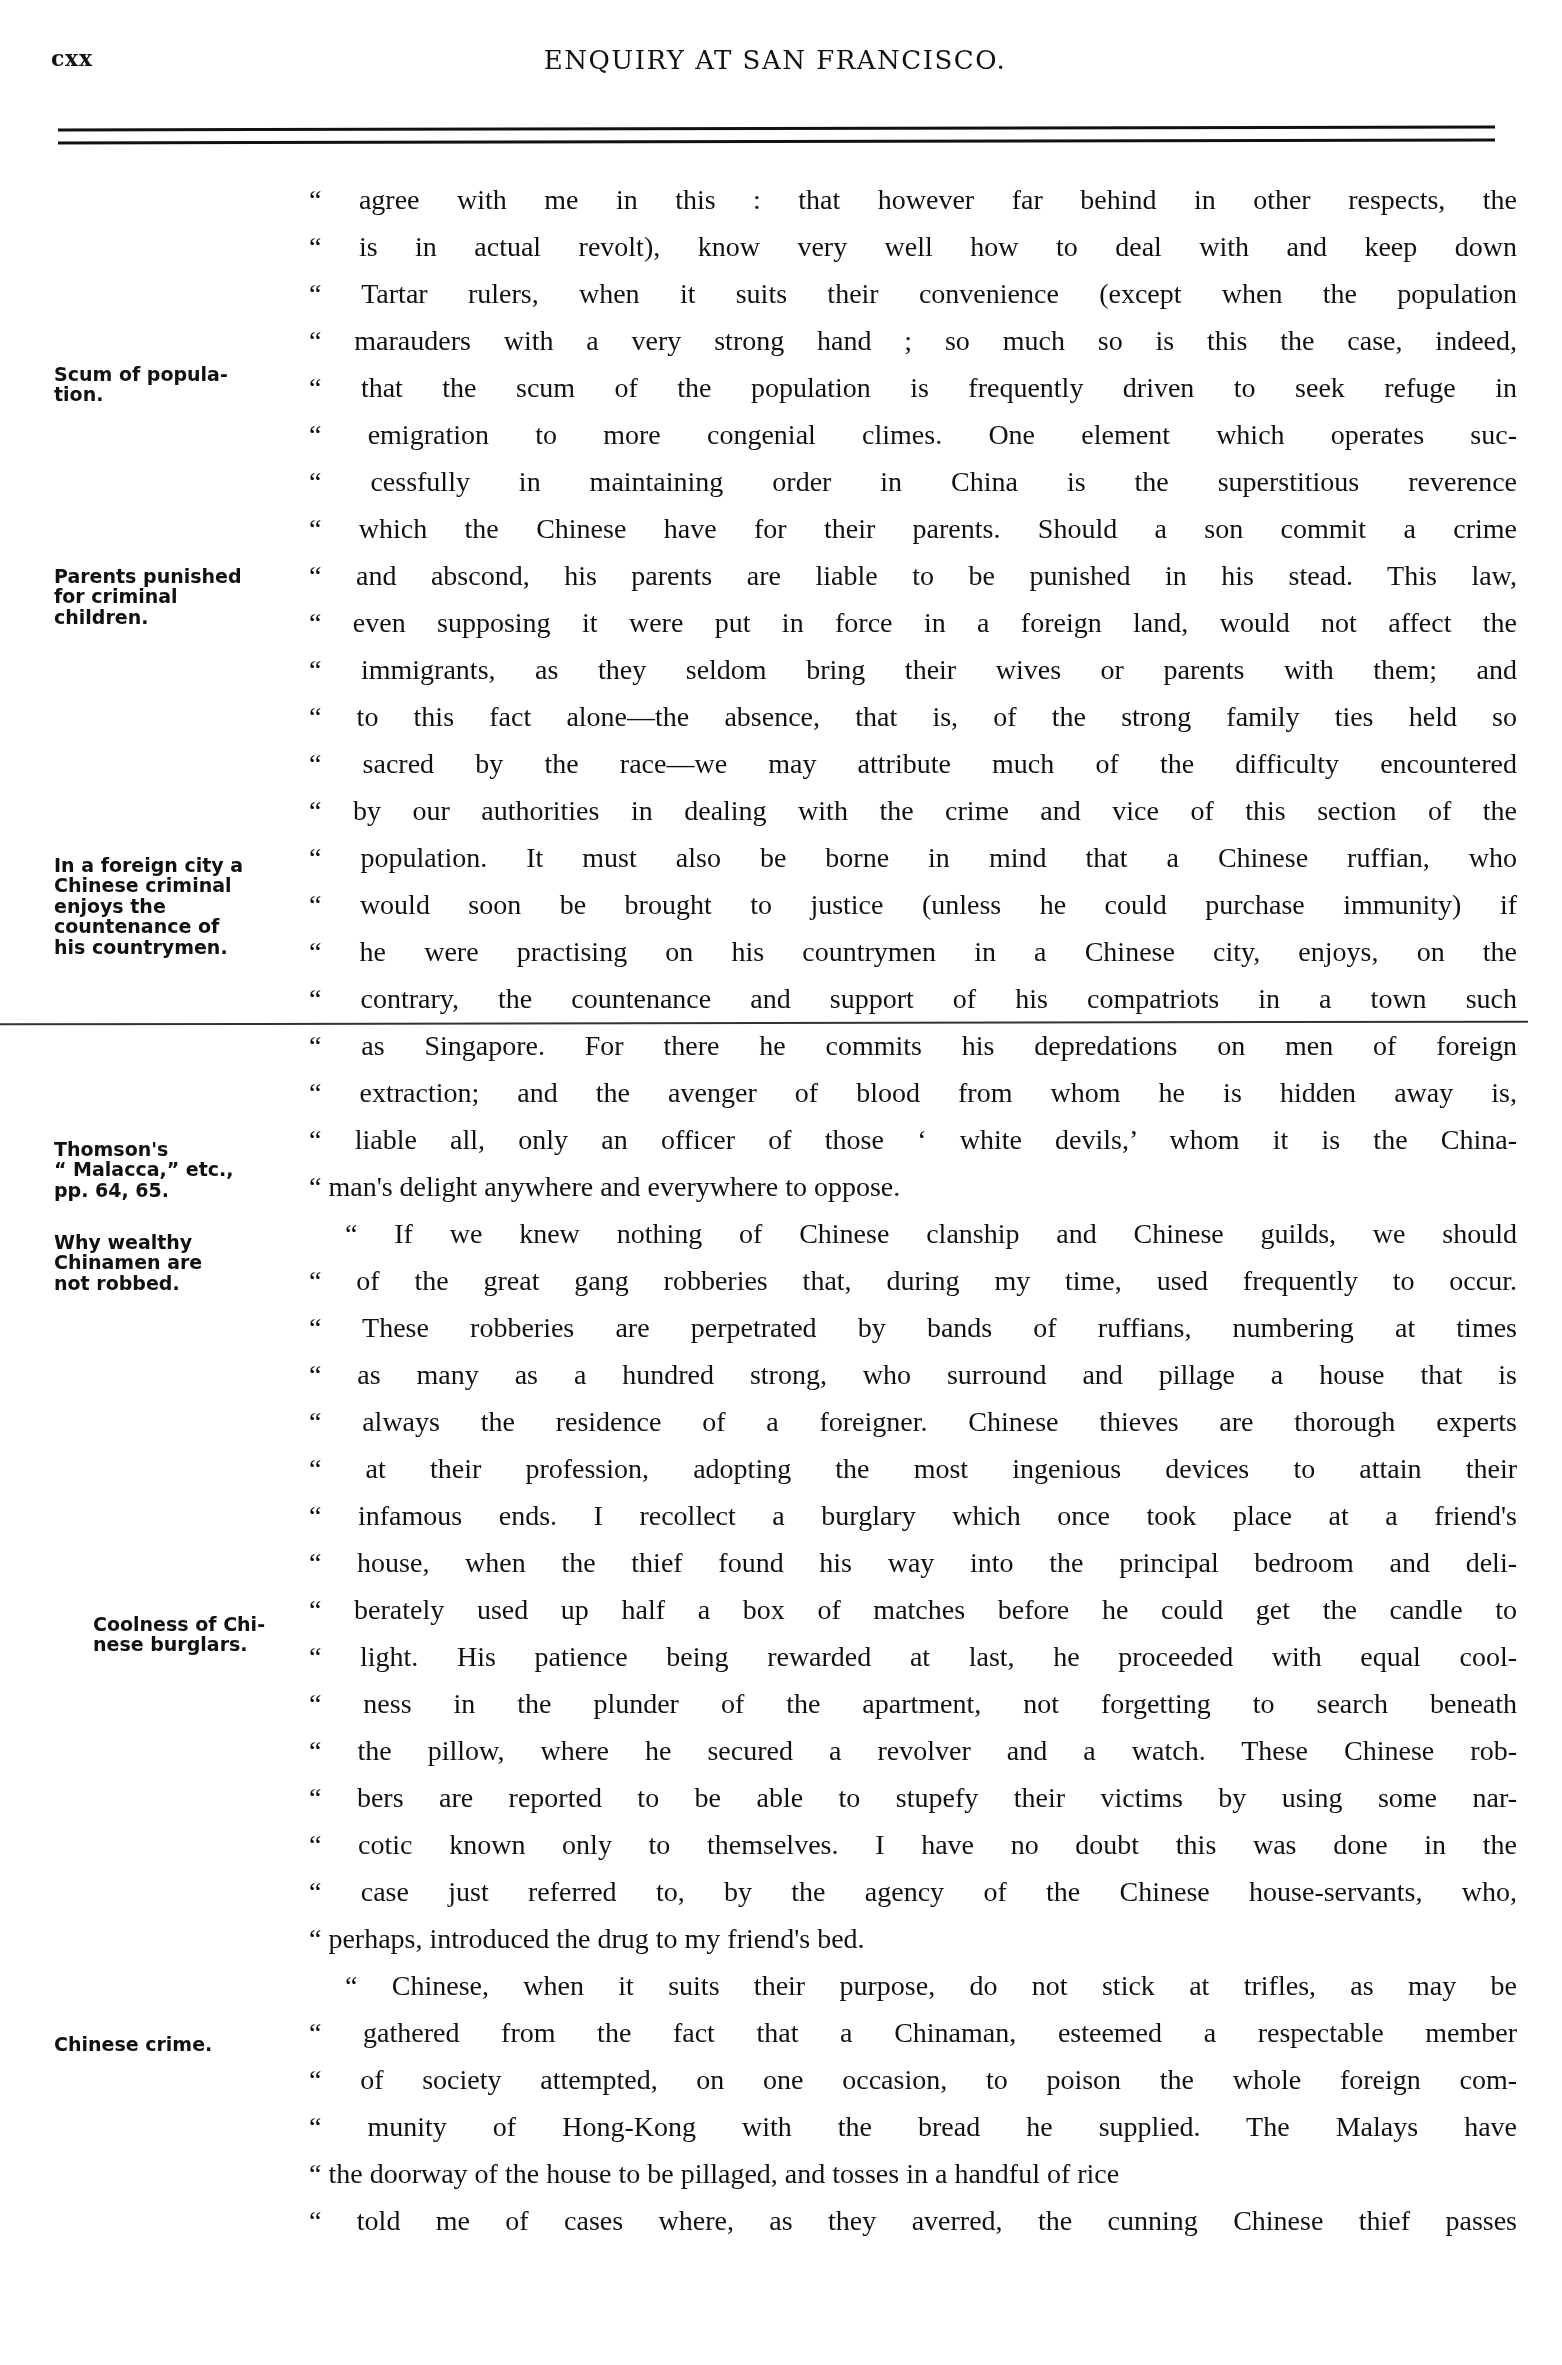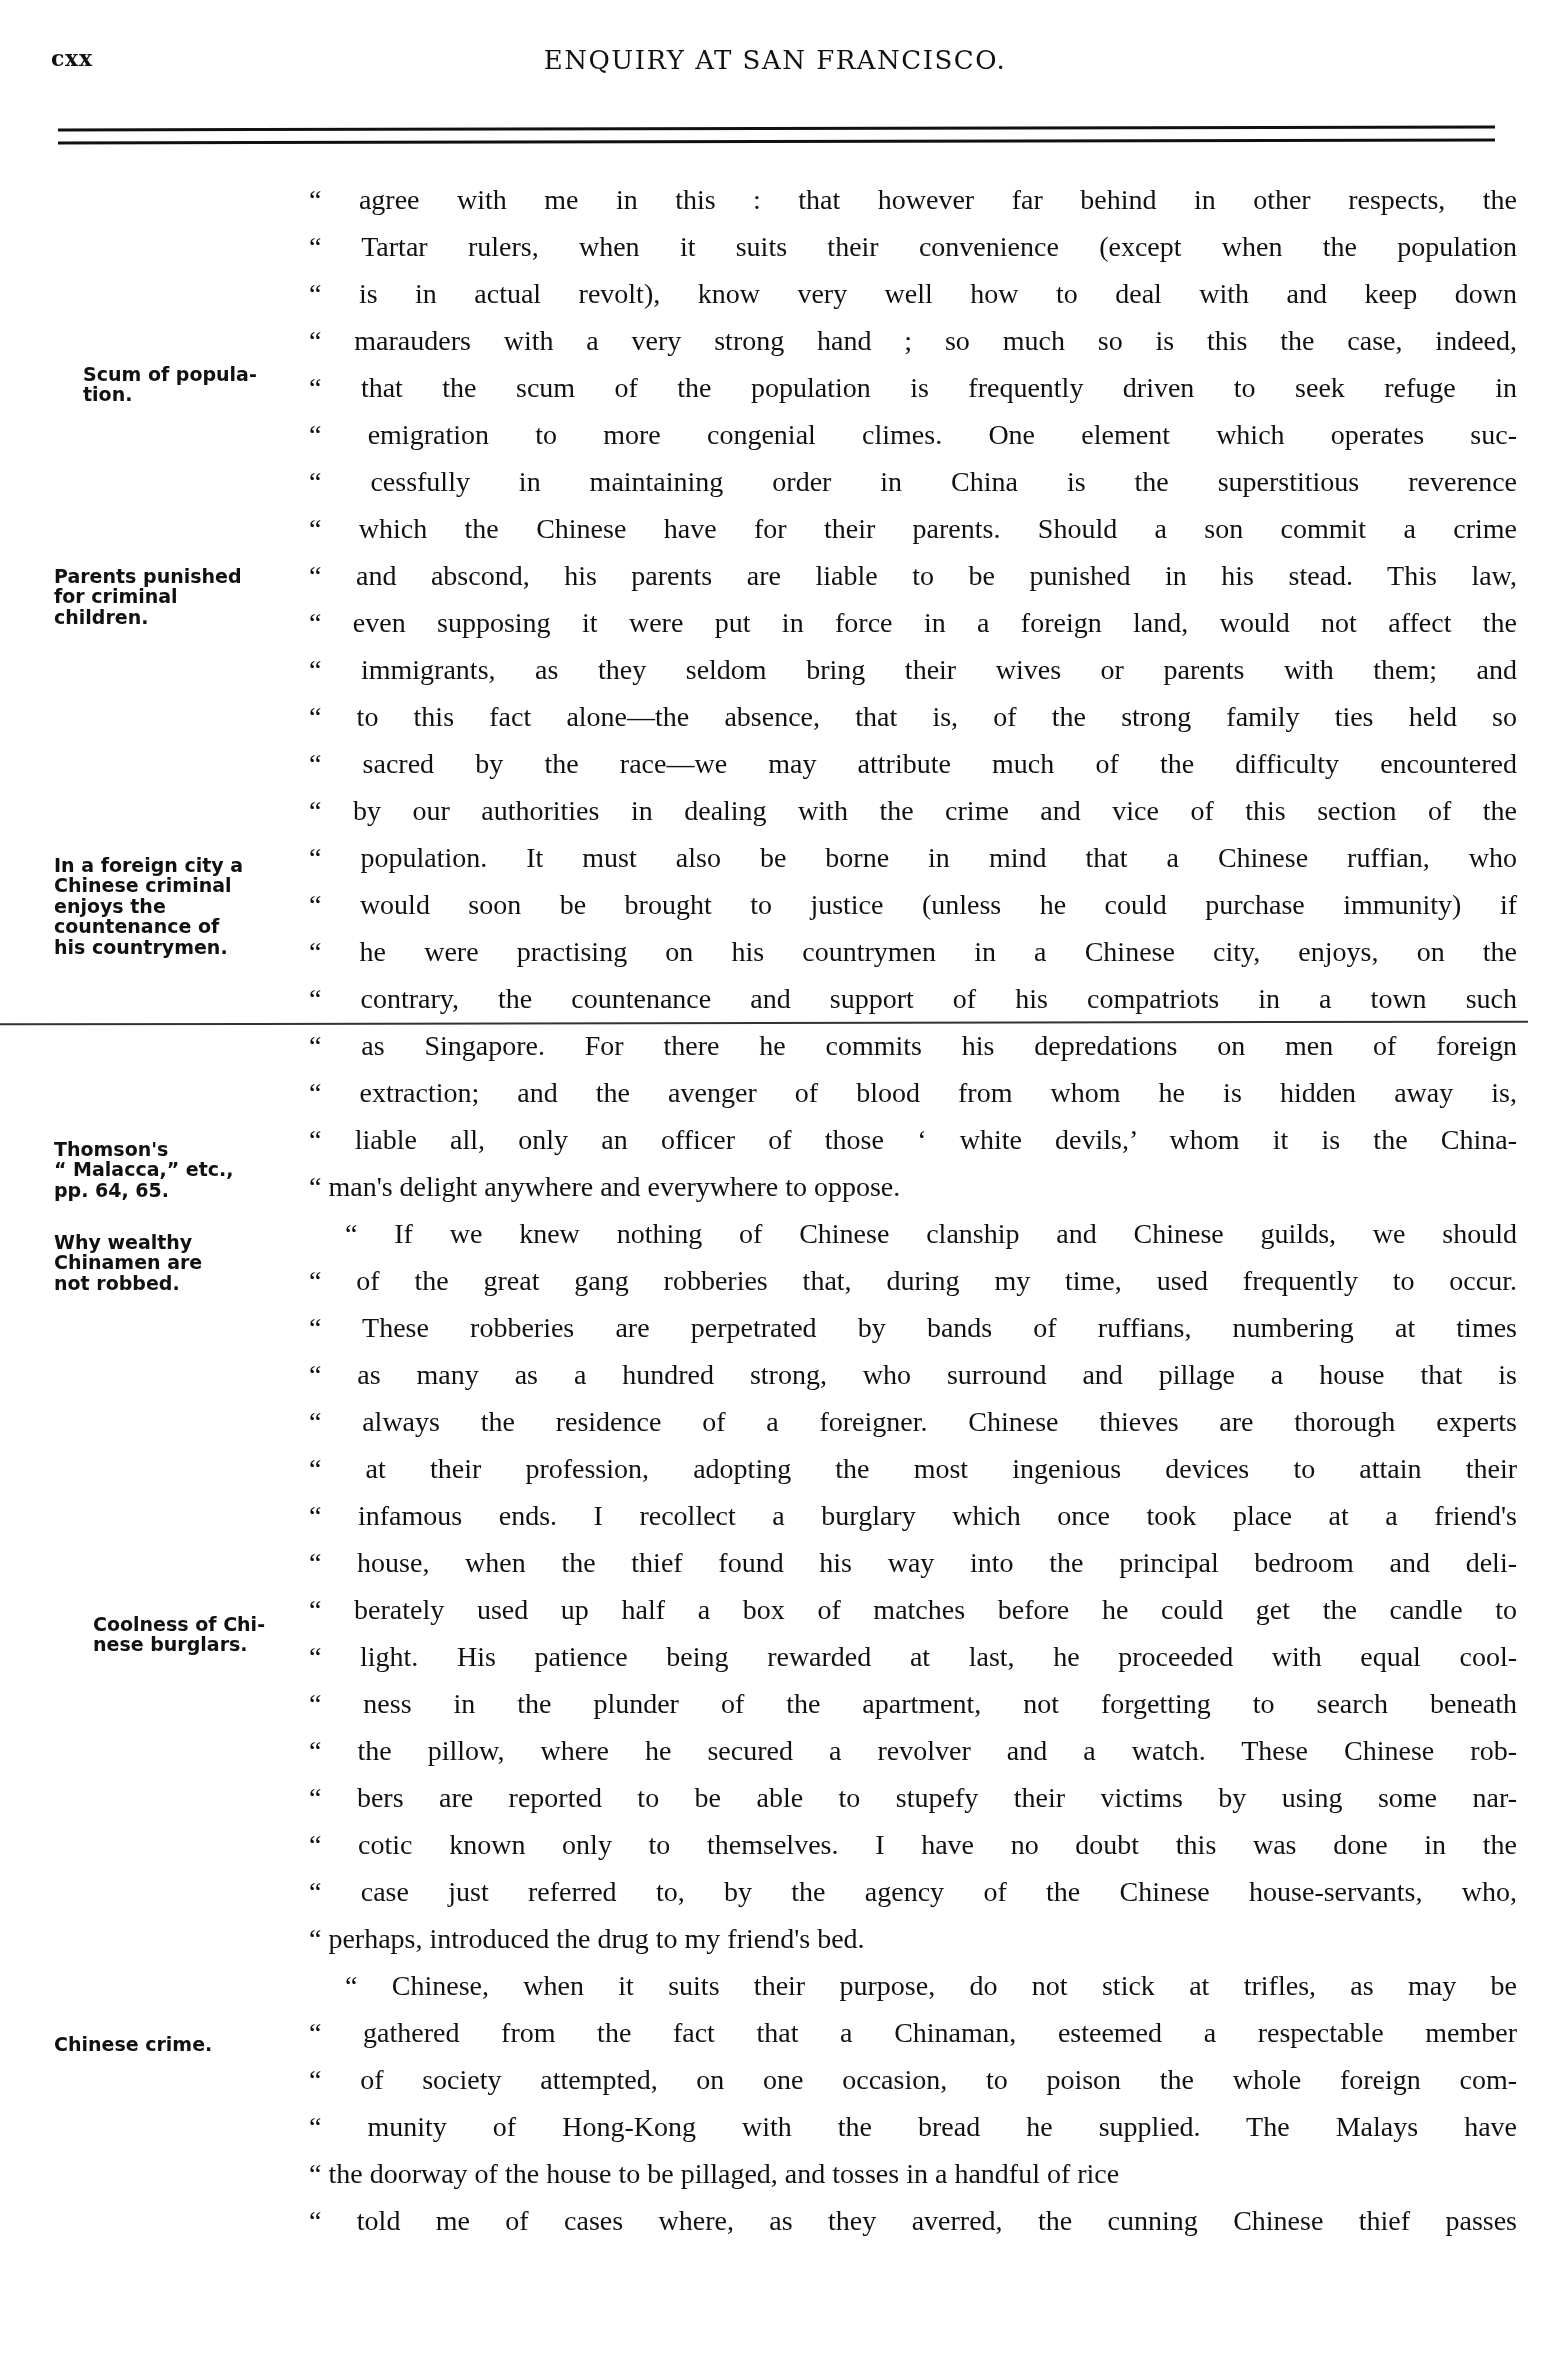--- a/index.html
+++ b/index.html
@@ -23,21 +23,21 @@
 
 <div class="page">
   <div class="header">
     <span class="folio">cxx</span>
     <div class="running-title">ENQUIRY AT SAN FRANCISCO.</div>
   </div>
   <div class="rule r1"></div>
   <div class="rule r2"></div>
   <div class="split-rule"></div>
 
-  <div class="margin-note" style="top: 364px; white-space: pre-line; margin-left: 29px;">Scum of popula-
+  <div class="margin-note" style="top: 364px; white-space: pre-line;">Scum of popula-
 tion.</div>
   <div class="margin-note" style="top: 566px; white-space: pre-line;">Parents punished
 for criminal
 children.</div>
   <div class="margin-note" style="top: 855px; white-space: pre-line;">In a foreign city a
 Chinese criminal
 enjoys the
 countenance of
 his countrymen.</div>
   <div class="margin-note" style="top: 1139px; white-space: pre-line;">Thomson's
@@ -45,22 +45,22 @@
 pp. 64, 65.</div>
   <div class="margin-note" style="top: 1232px; white-space: pre-line;">Why wealthy
 Chinamen are
 not robbed.</div>
   <div class="margin-note" style="top: 1614px; white-space: pre-line; margin-left: 39px;">Coolness of Chi-
 nese burglars.</div>
   <div class="margin-note" style="top: 2034px; white-space: pre-line;">Chinese crime.</div>
 
   <div class="body-text" id="body-text">
       <div class="line">“ agree with me in this : that however far behind in other respects, the</div>
+      <div class="line">“ is in actual revolt), know very well how to deal with and keep down</div>
       <div class="line">“ Tartar rulers, when it suits their convenience (except when the population</div>
-      <div class="line">“ is in actual revolt), know very well how to deal with and keep down</div>
       <div class="line">“ marauders with a very strong hand ; so much so is this the case, indeed,</div>
       <div class="line">“ that the scum of the population is frequently driven to seek refuge in</div>
       <div class="line">“ emigration to more congenial climes. One element which operates suc-</div>
       <div class="line">“ cessfully in maintaining order in China is the superstitious reverence</div>
       <div class="line">“ which the Chinese have for their parents. Should a son commit a crime</div>
       <div class="line">“ and abscond, his parents are liable to be punished in his stead. This law,</div>
       <div class="line">“ even supposing it were put in force in a foreign land, would not affect the</div>
       <div class="line">“ immigrants, as they seldom bring their wives or parents with them; and</div>
       <div class="line">“ to this fact alone—the absence, that is, of the strong family ties held so</div>
       <div class="line">“ sacred by the race—we may attribute much of the difficulty encountered</div>

